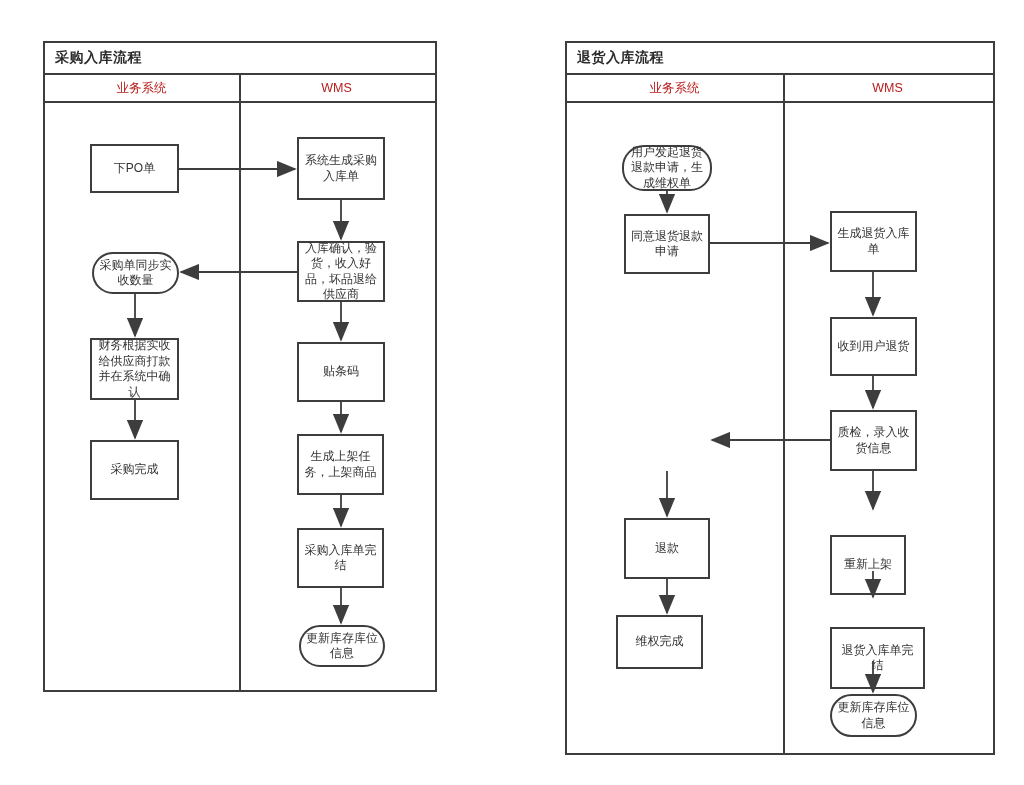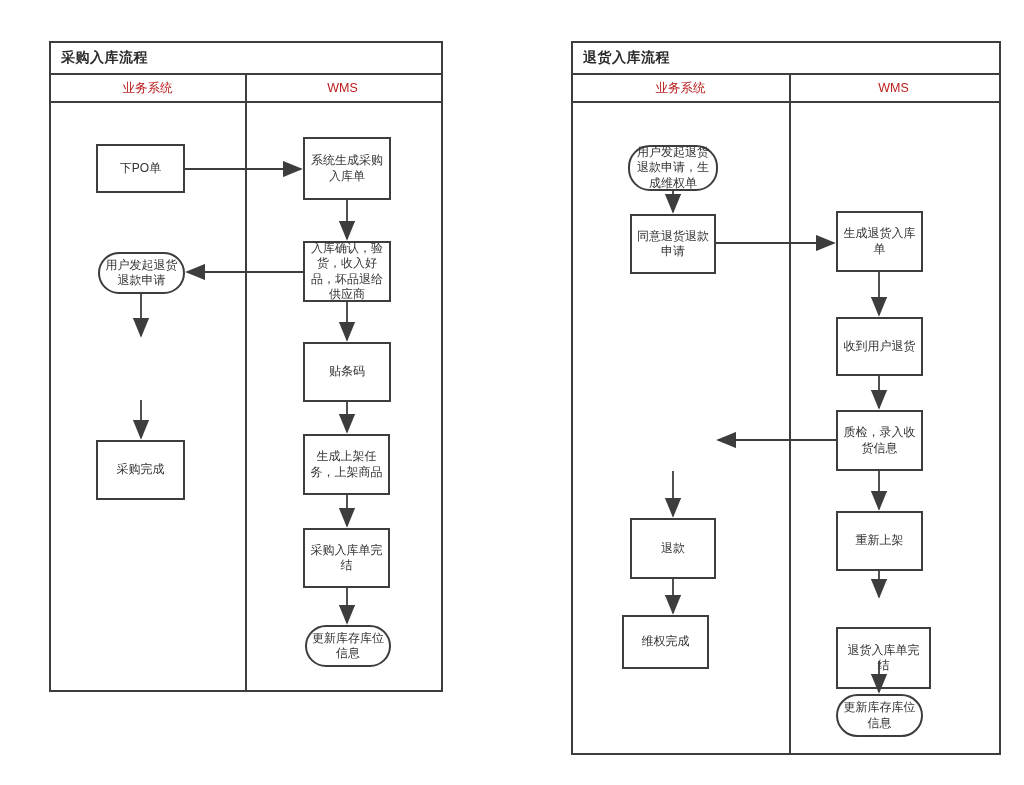--- a/index.html
+++ b/index.html
@@ -2,21 +2,21 @@
 <html><head>
 <meta charset="utf-8">
 <style>
   html,body{margin:0;padding:0;}
   body{
     width:1024px;height:785px;position:relative;overflow:hidden;
     background:#ffffff;
     font-family:"Liberation Sans","DejaVu Sans",sans-serif;
     color:#333333;
   }
-  .canvas{position:absolute;inset:0;margin-left:6px;}
+  .canvas{position:absolute;inset:0;}
   .diagram{
     position:absolute;box-sizing:border-box;
     border:2px solid #3d3d3d;background:#ffffff;
   }
   .diagram-title{
     position:absolute;left:0;top:0;right:0;height:32px;box-sizing:border-box;
     border-bottom:2px solid #3d3d3d;
     display:flex;align-items:center;padding:0 10px;
     font-size:14px;font-weight:bold;color:#2b2b2b;letter-spacing:.5px;
   }
@@ -53,22 +53,23 @@
 
     <div class="lane-header">
       <div class="lane-cell" style="width:195px">业务系统</div>
       <div class="lane-cell" style="width:199px">WMS</div>
     </div>
 
     <div class="lane-divider" style="left:194px"></div>
 
     <div class="node" style="left:45px;top:101px;width:89px;height:49px">下PO单</div>
     <div class="node" style="left:252px;top:94px;width:88px;height:63px">系统生成采购入库单</div>
-    <div class="node stadium" style="left:47px;top:209px;width:87px;height:42px">用户发起退货退款申请</div>
+    <div class="node stadium" style="left:47px;top:209px;width:87px;height:42px">采购单同步实收数量</div>
     <div class="node" style="left:252px;top:198px;width:88px;height:61px">入库确认，验货，收入好品，坏品退给供应商</div>
+    <div class="node" style="left:45px;top:295px;width:89px;height:62px">财务根据实收给供应商打款并在系统中确认</div>
     <div class="node" style="left:252px;top:299px;width:88px;height:60px">贴条码</div>
     <div class="node" style="left:45px;top:397px;width:89px;height:60px">采购完成</div>
     <div class="node" style="left:252px;top:391px;width:87px;height:61px">生成上架任务，上架商品</div>
     <div class="node" style="left:252px;top:485px;width:87px;height:60px">采购入库单完结</div>
     <div class="node stadium" style="left:254px;top:582px;width:86px;height:42px">更新库存库位信息</div>
 
     <svg class="arrows" width="394" height="651" viewBox="0 0 394 651">
       <defs>
         <marker id="ah1" markerWidth="11" markerHeight="9" refX="10" refY="4.5" orient="auto">
           <path d="M0,0 L11,4.5 L0,9 Z" fill="#3d3d3d"></path>
@@ -96,21 +97,21 @@
     </div>
 
     <div class="lane-divider" style="left:216px"></div>
 
     <div class="node stadium" style="left:55px;top:102px;width:90px;height:46px">用户发起退货退款申请，生成维权单</div>
     <div class="node" style="left:263px;top:168px;width:87px;height:61px">生成退货入库单</div>
     <div class="node" style="left:57px;top:171px;width:86px;height:60px">同意退货退款申请</div>
     <div class="node" style="left:263px;top:274px;width:87px;height:59px">收到用户退货</div>
     <div class="node" style="left:263px;top:367px;width:87px;height:61px">质检，录入收货信息</div>
     <div class="node" style="left:57px;top:475px;width:86px;height:61px">退款</div>
-    <div class="node" style="left:263px;top:468px;width:87px;height:60px">重新上架</div>
+    <div class="node" style="left:263px;top:492px;width:76px;height:60px">重新上架</div>
     <div class="node" style="left:49px;top:572px;width:87px;height:54px">维权完成</div>
     <div class="node" style="left:263px;top:584px;width:95px;height:62px">退货入库单完结</div>
     <div class="node stadium" style="left:263px;top:651px;width:87px;height:43px">更新库存库位信息</div>
 
     <svg class="arrows" width="430" height="714" viewBox="0 0 430 714">
       <defs>
         <marker id="ah2" markerWidth="11" markerHeight="9" refX="10" refY="4.5" orient="auto">
           <path d="M0,0 L11,4.5 L0,9 Z" fill="#3d3d3d"></path>
         </marker>
       </defs>

